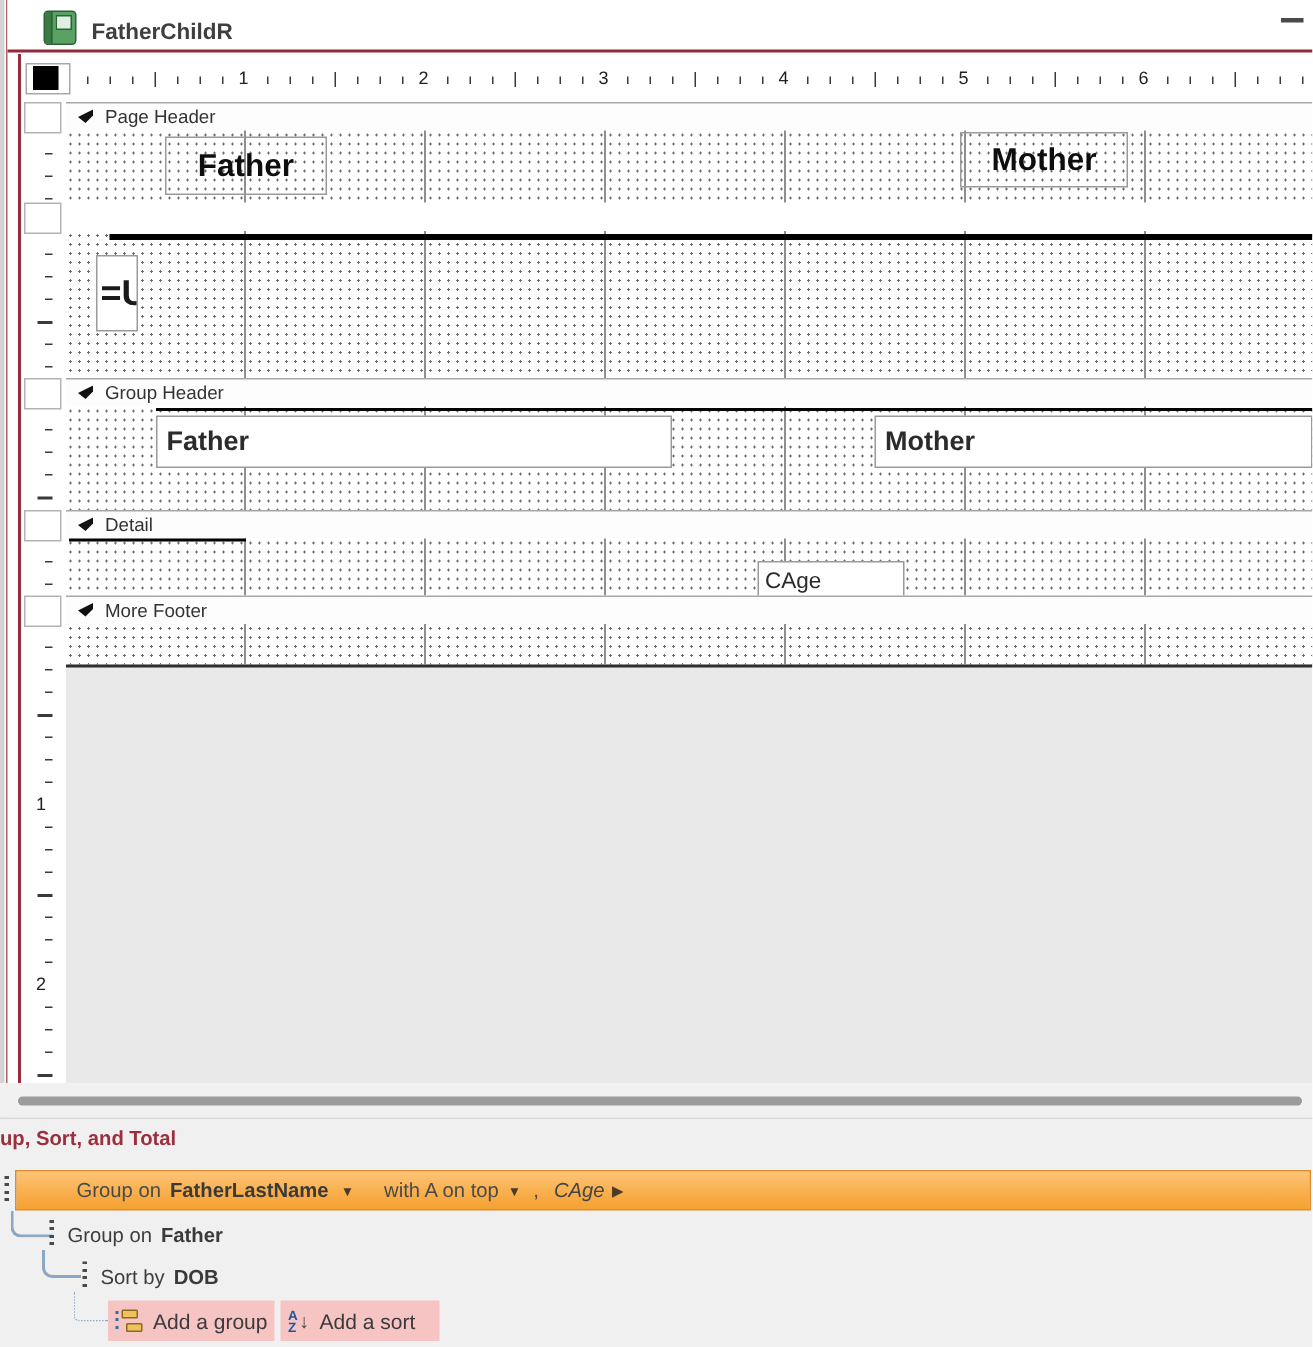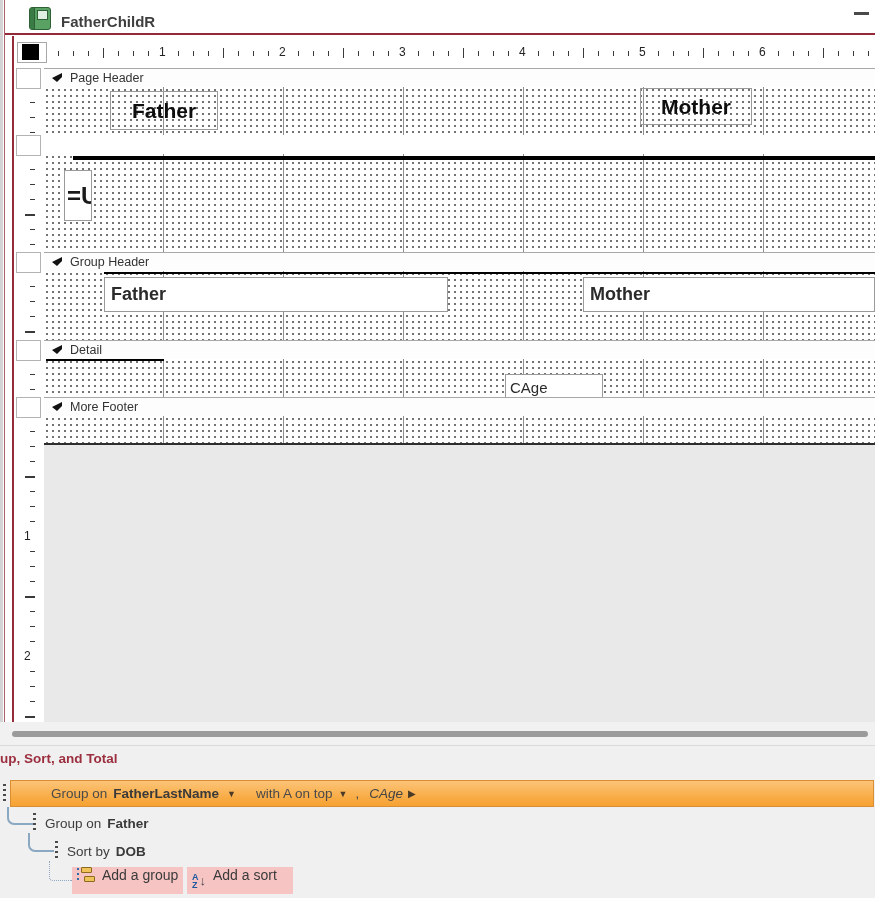--- a/index.html
+++ b/index.html
@@ -68,21 +68,21 @@
   .gtext{margin-right:6px;}
   .gfield{font-weight:bold;color:#3a3a3a;margin-right:8px;}
   .caret{font-size:9px;color:#4a3a28;margin-right:20px;}
   .caret.c2{margin-right:8px;}
   .gsep{margin-right:10px;}
   .gmore{font-style:italic;color:#444;margin-right:5px;}
   .gmorearrow{font-size:10px;color:#4a3a28;}
   .treeline{position:absolute;border-left:2px solid #8aa8c2;border-bottom:2px solid #8aa8c2;border-bottom-left-radius:7px;}
   .treeline.dotted{border-left:1px dotted #8fa9c4;border-bottom:1px dotted #8fa9c4;border-bottom-left-radius:4px;}
   .grow{position:absolute;display:flex;align-items:center;font-size:13.5px;color:#3d3d3d;height:22px;}
-  .pinkbtn{position:absolute;top:121px;height:27px;box-sizing:border-box;background:#f7c4c4;display:flex;gap:7px;padding-left:5px;font-size:14px;color:#3a3a3a;cursor:default;}
+  .pinkbtn{position:absolute;top:121px;height:27px;box-sizing:border-box;background:#f7c4c4;display:flex;align-items:center;gap:7px;padding-left:5px;font-size:14px;color:#3a3a3a;cursor:default;}
   .icon-group{position:relative;width:18px;height:16px;display:inline-block;}
   .gi-l{position:absolute;left:0;top:1px;width:2px;height:13px;background:repeating-linear-gradient(#2e6da4 0 2px,transparent 2px 5px);}
   .gi-r1,.gi-r2{position:absolute;width:11px;height:6px;background:#f0c25a;border:1px solid #8a6a1d;box-sizing:border-box;border-radius:1px;}
   .gi-r1{left:4px;top:0;}
   .gi-r2{left:7px;top:9px;}
   .icon-sort{display:inline-flex;align-items:center;}
   .az{display:inline-flex;flex-direction:column;font-size:9px;line-height:8px;font-weight:bold;color:#1d579c;}
   .sort-arrow{font-size:13px;color:#444;margin-left:1px;}
 </style>
 </head>

